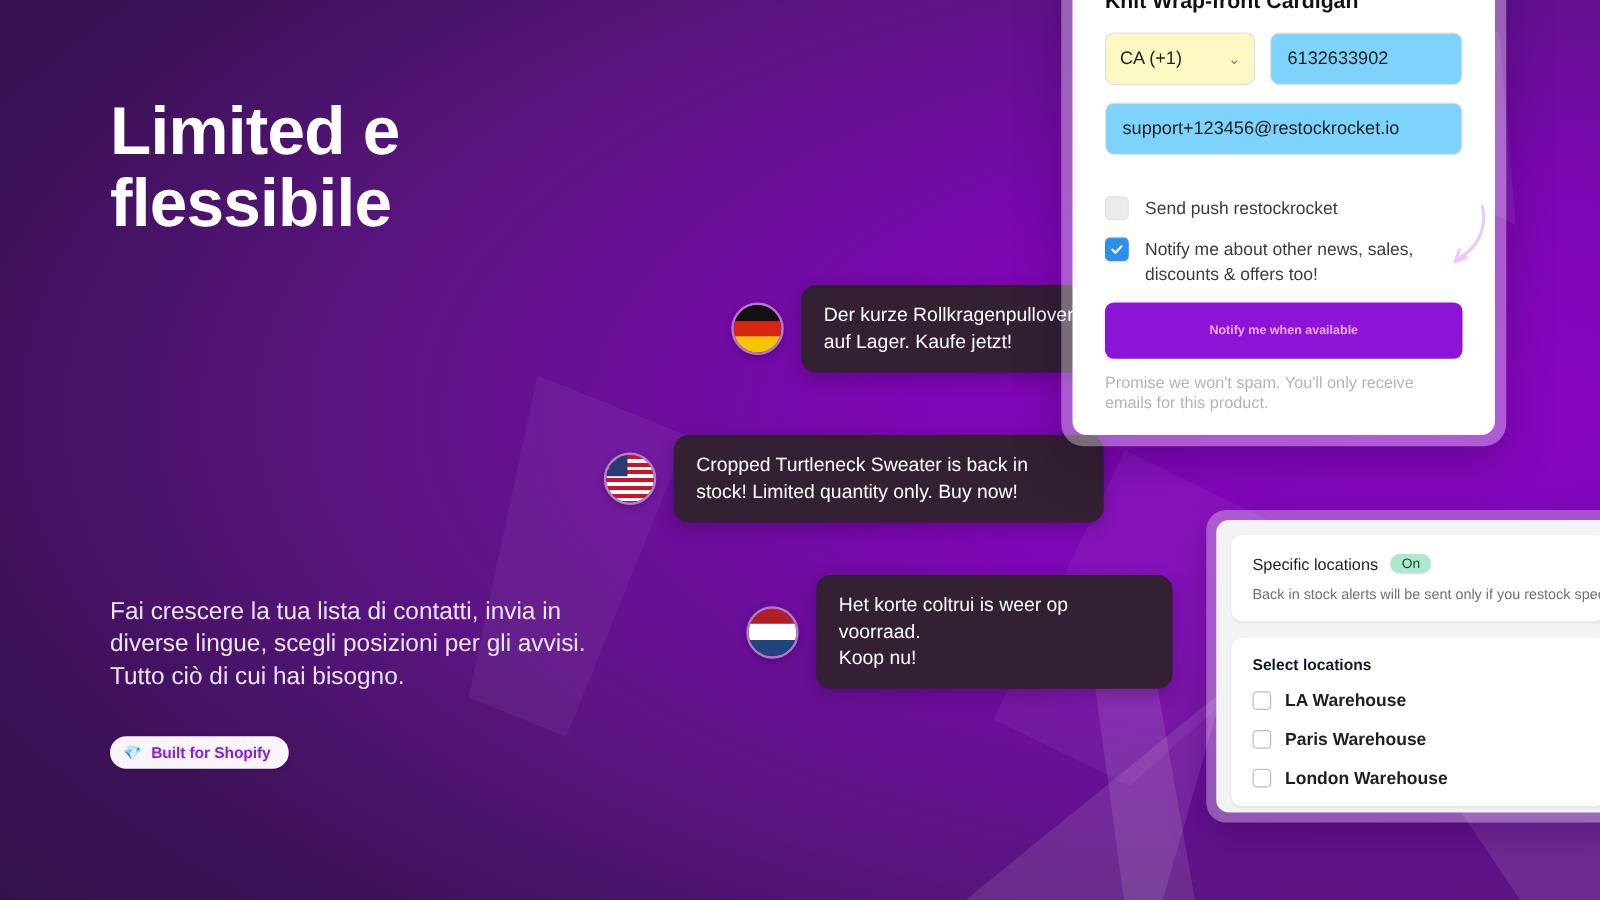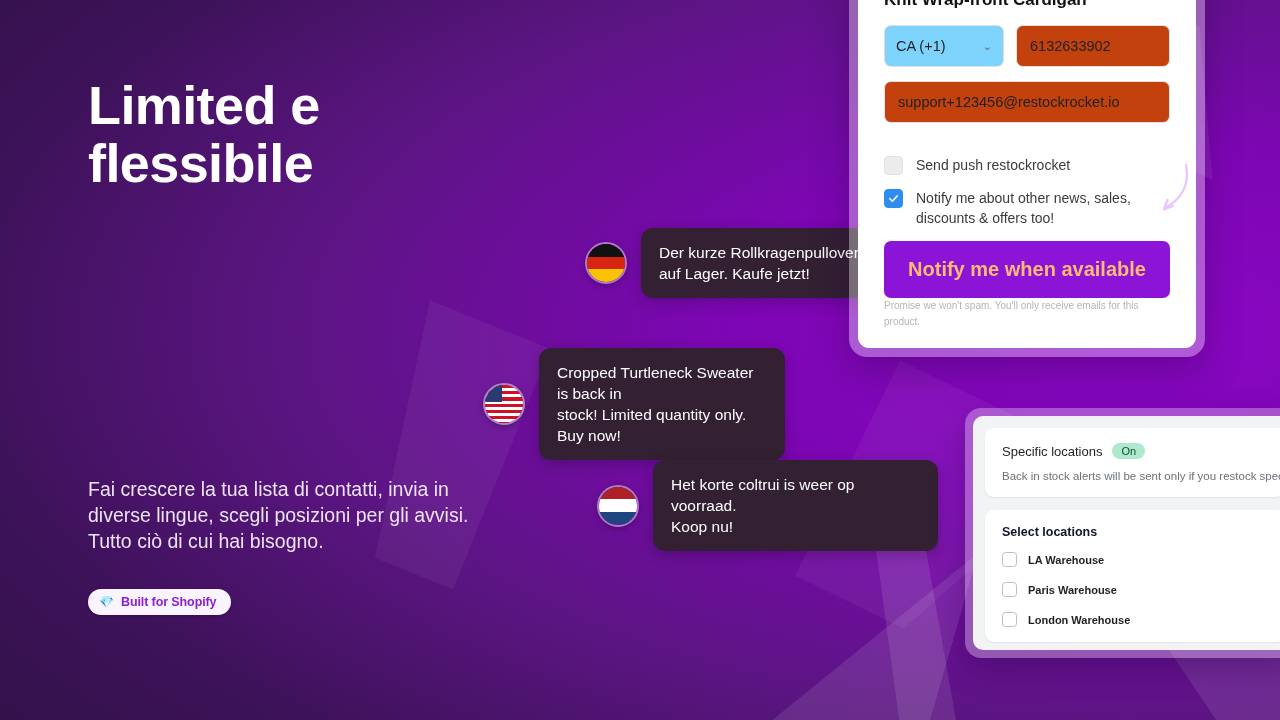--- a/index.html
+++ b/index.html
@@ -117,21 +117,21 @@
     border-radius: 12px;
     padding: 14px 18px;
     font-size: 15.5px;
     line-height: 21px;
     box-shadow: 0 4px 14px rgba(0,0,0,0.22);
     white-space: pre-line;
   }
   #chat-de { left: 585px; top: 228px; }
   #chat-de .bubble { width: 275px; }
   #chat-us { left: 483px; top: 348px; }
-  #chat-us .bubble { width: 246px; }
+  #chat-us .bubble { width: 344px; }
   #chat-nl { left: 597px; top: 460px; }
   #chat-nl .bubble { width: 285px; }
 
   
   #notify-frame {
     position: absolute; left: 849px; top: -200px; width: 356px; height: 557px;
     background: rgba(255,255,255,0.34);
     border-radius: 18px;
     padding: 9px;
     z-index: 8;
@@ -146,55 +146,55 @@
     overflow: hidden;
   }
   #notify-inner { position: absolute; left: 26px; right: 26px; bottom: 18px; }
   .nc-product {
     color: #121212; font-size: 17px; font-weight: bold; margin-bottom: 15px;
   }
   .field-row { display: flex; gap: 12px; margin-bottom: 14px; }
   .sel {
     flex: none; width: 120px; height: 42px;
     border: 1px solid #e0e0e0; border-radius: 7px;
-    background: #7dd3fc;
+    background: #fef9c3;
     display: flex; align-items: center; justify-content: space-between;
     padding: 0 11px;
     color: #202223; font-size: 14.5px;
   }
   .sel .chev { color:#6b6b6b; font-size: 11px; }
   .inp {
     flex: 1; height: 42px;
     border: 1px solid #e0e0e0; border-radius: 7px;
-    background: #c2410c;
+    background: #7dd3fc;
     display: flex; align-items: center;
     padding: 0 13px;
     color: #202223; font-size: 14.5px;
   }
   .inp.full { width: 100%; margin-bottom: 32px; }
   .cbrow { display: flex; align-items: flex-start; gap: 13px; margin-bottom: 13px; }
   .cbox {
     width: 19px; height: 19px; border-radius: 4px; flex: none; margin-top: 1px;
     background: #ececec; border: 1px solid #e2e2e2;
   }
   .cbox.on {
     background: #2d8ef0; border-color: #2d8ef0;
     display:flex; align-items:center; justify-content:center;
     color:#fff; font-size: 12px; line-height: 1;
   }
   .cblabel { color: #3b3b3b; font-size: 14px; line-height: 20px; }
   .cta {
-    width: 100%; height: 57px; border-radius: 7px;
-    background: #8b14d6; color: #fdba74;
-    font-size: 20px; font-weight: bold;
+    width: 100%; height: 45px; border-radius: 7px;
+    background: #8b14d6; color: #f0abfc;
+    font-size: 10px; font-weight: bold;
     display: flex; align-items: center; justify-content: center;
     margin-top: 7px;
   }
   .promise {
-    color: #b4b4b4; font-size: 10px; line-height: 16px; margin-top: 0;
+    color: #b4b4b4; font-size: 13px; line-height: 16px; margin-top: 11px;
   }
 
   
   #arrow { position: absolute; left: 1146px; top: 162px; z-index: 9; }
 
   
   #loc-frame {
     position: absolute; left: 965px; top: 408px; width: 340px; height: 250px;
     background: rgba(255,255,255,0.30);
     border-radius: 16px;
@@ -218,21 +218,21 @@
   .p-title { color: #1f1f23; font-size: 13px; font-weight: normal; }
   .pill {
     background: #aee9cd; color: #0d4f35;
     border-radius: 999px; padding: 2px 9px; font-size: 11px; font-weight: 500;
   }
   .p-desc { color: #6b7177; font-size: 11.5px; margin-top: 11px; white-space: nowrap; }
   .p-sub { color: #0f172a; font-size: 12.5px; font-weight: bold; margin-bottom: 13px; }
   .loc-item { display: flex; align-items: center; gap: 11px; margin-bottom: 15px; }
   .loc-item:last-child { margin-bottom: 0; }
   .loc-cb { width: 15px; height: 15px; border: 1.3px solid #b9bfc6; border-radius: 3.5px; flex:none; }
-  .loc-label { color: #1f1f23; font-size: 11px; font-weight: bold; }
+  .loc-label { color: #1f1f23; font-size: 14px; font-weight: bold; }
 </style>
 </head>
 <body>
 
 <div id="bg">
   <div class="ray r1"></div>
   <div class="ray r2"></div>
   <div class="ray r3"></div>
   <div class="ray r4"></div>
   <div class="ray r5"></div>

